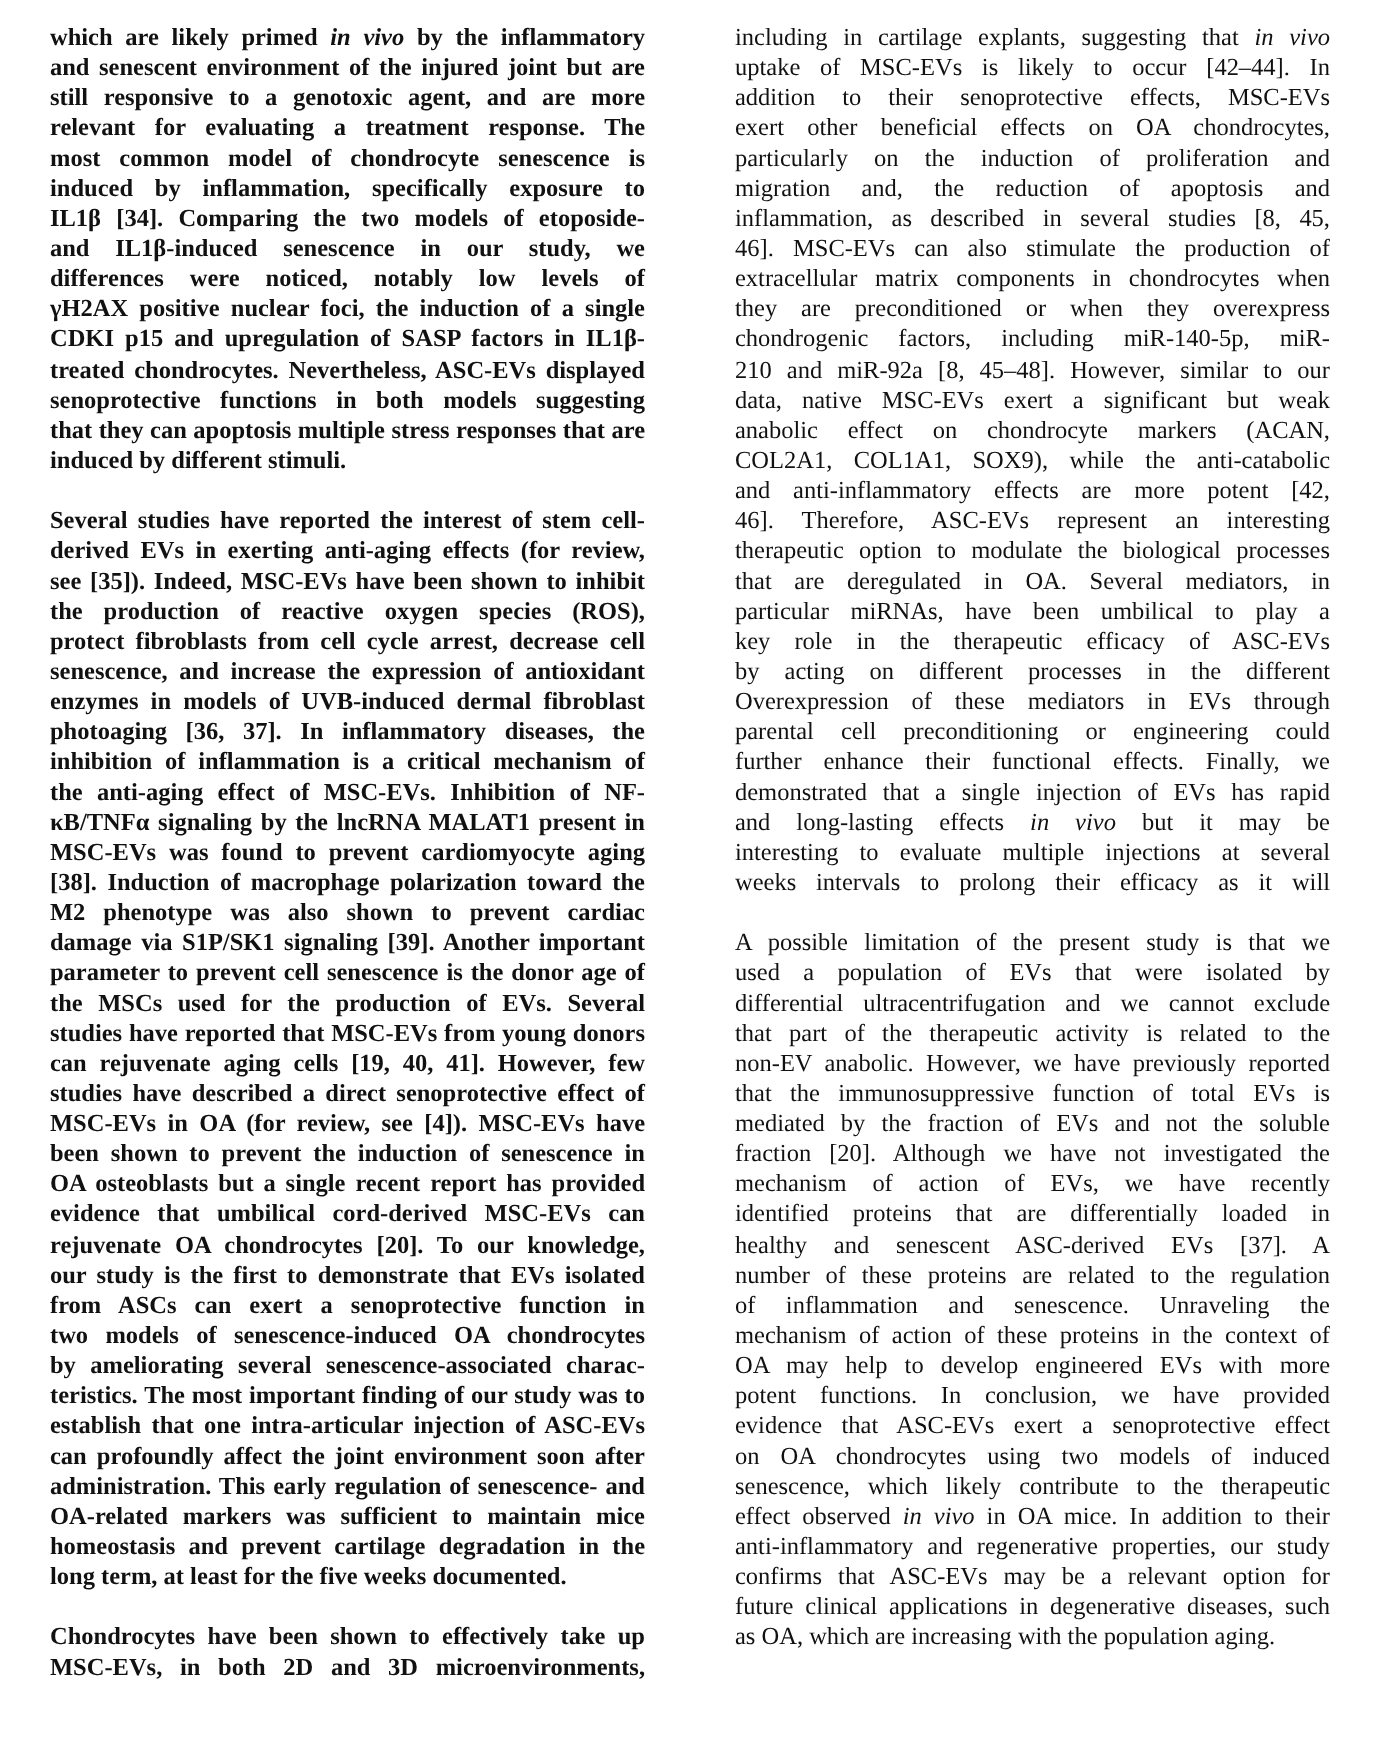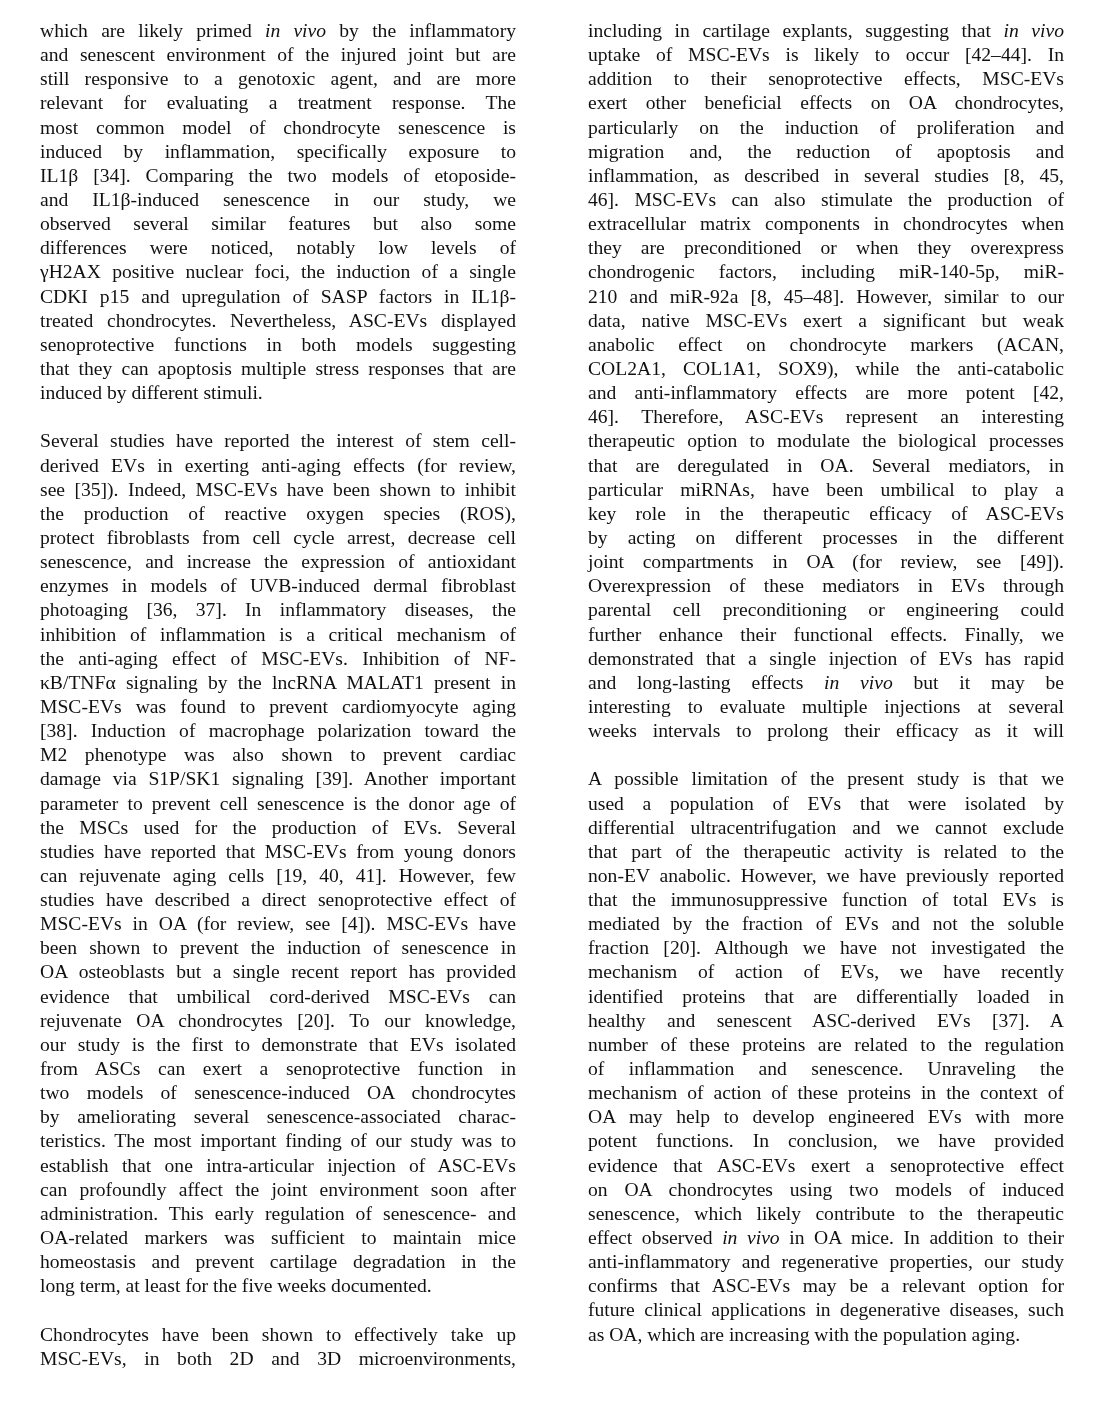--- a/index.html
+++ b/index.html
@@ -4,21 +4,21 @@
 <style>
   html, body { margin: 0; padding: 0; background: #ffffff; }
   body {
     width: 1100px; height: 1407px; position: relative; overflow: hidden;
     font-family: "Liberation Serif", "DejaVu Serif", serif;
     color: #111111;
   }
   .col {
     position: absolute; top: 19px; width: 476px;
   }
-  .col-left { left: 40px; }
+  .col-left { left: 40px; font-weight: bold; }
   .col-right { left: 588px; }
   .para { margin: 0; }
   .line {
     display: block;
     font-size: 19.6px;
     line-height: 24.15px;
     height: 24.15px;
     white-space: nowrap;
     text-align: justify;
     text-align-last: justify;
@@ -34,21 +34,20 @@
 <div class="col col-left">
     <div class="para">
       <span class="line"><span>which are likely primed </span><i>in vivo</i><span> by the inflammatory</span></span>
       <span class="line"><span>and senescent environment of the injured joint but are</span></span>
       <span class="line"><span>still responsive to a genotoxic agent, and are more</span></span>
       <span class="line"><span>relevant for evaluating a treatment response. The</span></span>
       <span class="line"><span>most common model of chondrocyte senescence is</span></span>
       <span class="line"><span>induced by inflammation, specifically exposure to</span></span>
       <span class="line"><span>IL1β [34]. Comparing the two models of etoposide-</span></span>
       <span class="line"><span>and IL1β-induced senescence in our study, we</span></span>
-      <span class="line"><span>observed several similar features but also some</span></span>
       <span class="line"><span>differences were noticed, notably low levels of</span></span>
       <span class="line"><span>γH2AX positive nuclear foci, the induction of a single</span></span>
       <span class="line"><span>CDKI p15 and upregulation of SASP factors in IL1β-</span></span>
       <span class="line"><span>treated chondrocytes. Nevertheless, ASC-EVs displayed</span></span>
       <span class="line"><span>senoprotective functions in both models suggesting</span></span>
       <span class="line"><span>that they can apoptosis multiple stress responses that are</span></span>
       <span class="line last"><span>induced by different stimuli.</span></span>
     </div>
     <div class="gap"></div>
     <div class="para">
@@ -112,21 +111,20 @@
       <span class="line"><span>data, native MSC-EVs exert a significant but weak</span></span>
       <span class="line"><span>anabolic effect on chondrocyte markers (ACAN,</span></span>
       <span class="line"><span>COL2A1, COL1A1, SOX9), while the anti-catabolic</span></span>
       <span class="line"><span>and anti-inflammatory effects are more potent [42,</span></span>
       <span class="line"><span>46]. Therefore, ASC-EVs represent an interesting</span></span>
       <span class="line"><span>therapeutic option to modulate the biological processes</span></span>
       <span class="line"><span>that are deregulated in OA. Several mediators, in</span></span>
       <span class="line"><span>particular miRNAs, have been umbilical to play a</span></span>
       <span class="line"><span>key role in the therapeutic efficacy of ASC-EVs</span></span>
       <span class="line"><span>by acting on different processes in the different</span></span>
-      <span class="line"><span>joint compartments in OA (for review, see [49]).</span></span>
       <span class="line"><span>Overexpression of these mediators in EVs through</span></span>
       <span class="line"><span>parental cell preconditioning or engineering could</span></span>
       <span class="line"><span>further enhance their functional effects. Finally, we</span></span>
       <span class="line"><span>demonstrated that a single injection of EVs has rapid</span></span>
       <span class="line"><span>and long-lasting effects </span><i>in vivo</i><span> but it may be</span></span>
       <span class="line"><span>interesting to evaluate multiple injections at several</span></span>
       <span class="line"><span>weeks intervals to prolong their efficacy as it will</span></span>
     </div>
     <div class="gap"></div>
     <div class="para">

